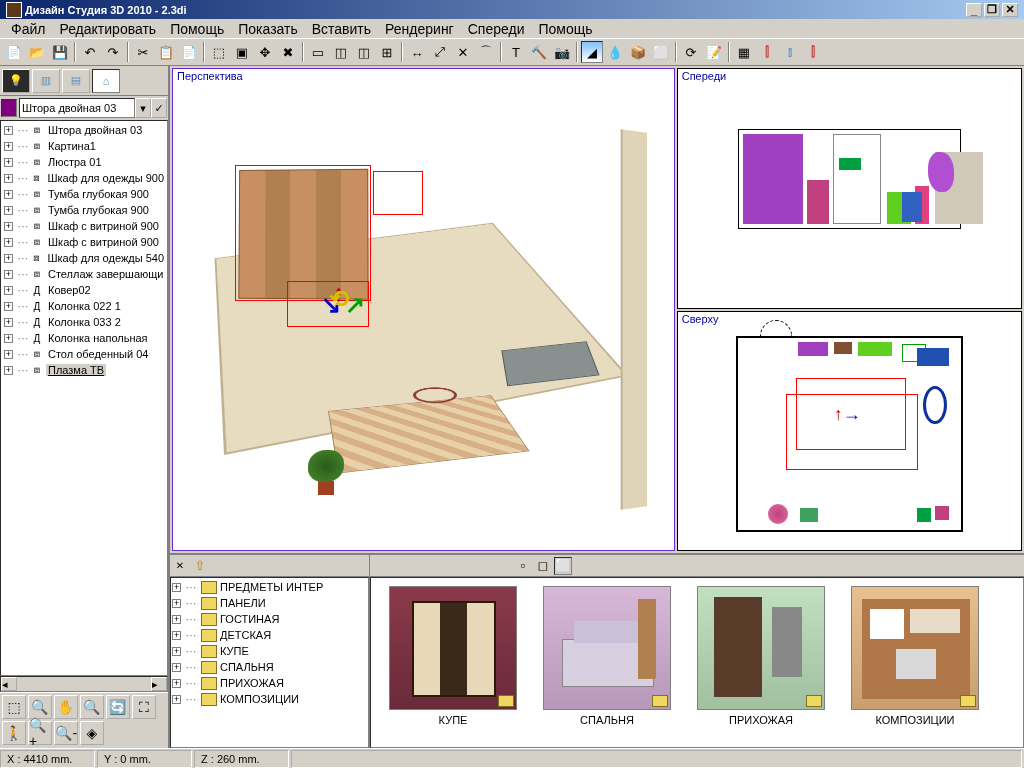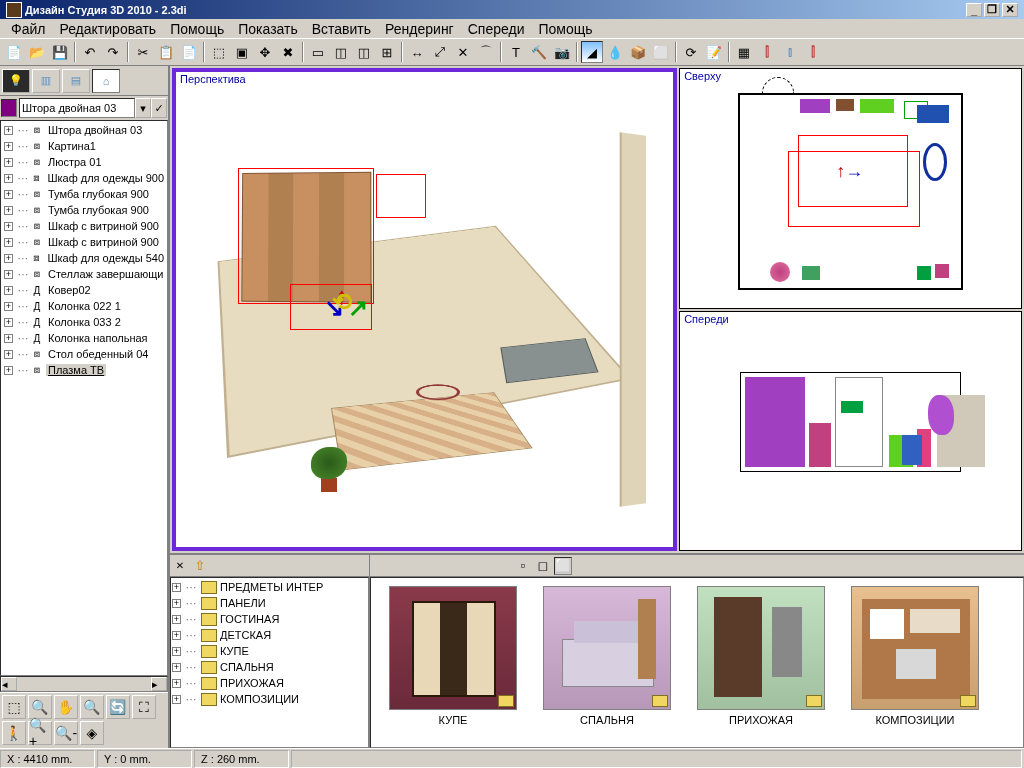--- a/index.html
+++ b/index.html
@@ -27,21 +27,21 @@
 .tdots { width: 14px; color: #808080; text-align: center; }
 .tic { width: 14px; height: 14px; margin-right: 2px; display: flex; align-items: center; justify-content: center; font-size: 10px; }
 .tlabel { padding: 0 2px; }
 .tlabel.sel { background: #d4d0c8; text-decoration: underline; }
 .scroll-h { height: 16px; background: #d4d0c8; border: 1px inset #808080; display: flex; }
 .sbtn { width: 16px; height: 14px; background: #d4d0c8; border: 1px outset #fff; }
 .vtool { height: 56px; background: #d4d0c8; border-top: 1px solid #fff; padding: 2px; display: flex; flex-wrap: wrap; gap: 2px; align-content: flex-start; }
 .vbtn { width: 24px; height: 24px; border: 1px outset #fff; display: flex; align-items: center; justify-content: center; cursor: pointer; font-size: 14px; }
 .center { flex: 1; display: flex; flex-direction: column; min-width: 0; }
 .views { flex: 1; display: flex; min-height: 0; padding: 2px; gap: 2px; }
-.v-left { flex: 1.45; border: 4px solid #6d28d9; background: #fff; position: relative; text-decoration: underline; }
+.v-left { flex: 1.45; border: 1px solid #6d28d9; background: #fff; position: relative; text-decoration: underline; }
 .v-right { flex: 1; display: flex; flex-direction: column; gap: 2px; }
 .vpane { flex: 1; border: 1px solid #000; background: #fff; position: relative; }
 .vtitle { position: absolute; top: 1px; left: 4px; color: #0000a0; font-size: 11px; }
 .room3d { position: absolute; top: 40px; left: 20px; right: 20px; bottom: 20px; }
 .floor { position: absolute; width: 340px; height: 300px; left: 30px; top: 50px; background: #e8dcc0; transform: perspective(600px) rotateX(55deg) rotateZ(-15deg); border: 2px solid #c0b090; }
 .wardrobe { position: absolute; top: 60px; left: 45px; width: 130px; height: 130px; background: linear-gradient(to right, #c89060 0 20%, #b08050 20% 40%, #c89060 40% 60%, #b08050 60% 80%, #c89060 80%); border: 1px solid #805030; transform: perspective(500px) rotateY(-4deg) rotateX(2deg); }
 .wire { position: absolute; border: 1px solid #f00; background: transparent; }
 .bed { position: absolute; bottom: 140px; right: 60px; width: 90px; height: 55px; background: #889090; border: 1px solid #505858; transform: perspective(500px) rotateX(50deg) rotateZ(-10deg); }
 .tile { position: absolute; bottom: 40px; left: 140px; width: 180px; height: 120px; background-image: linear-gradient(45deg, #d8b088 25%, #e8d0a8 25% 50%, #d8b088 50% 75%, #e8d0a8 75%); background-size: 28px 28px; transform: perspective(600px) rotateX(60deg) rotateZ(-12deg); border: 1px solid #a08860; }
 .gizmo { position: absolute; top: 180px; left: 140px; font-size: 24px; }
@@ -283,55 +283,55 @@
             <span class="arrow" style="color:#c00000;left:0;top:-10px">↑</span>
             <span class="arrow" style="color:#00a000;left:12px;top:2px">↗</span>
             <span class="arrow" style="color:#0000c0;left:-12px;top:2px">↘</span>
             <span class="arrow" style="color:#d0c000;left:-4px;top:-4px">⟲</span>
           </div>
         </div>
       </div>
       <div class="v-right">
 
         <div class="vpane">
+          <div class="vtitle">Спереди</div>
+          <div class="orth" style="top:60px;left:60px;right:60px;height:100px;border:1px solid #000">
+            <div style="position:absolute;left:4px;top:4px;width:60px;height:90px;background:#a040c0"></div>
+            <div style="position:absolute;left:68px;top:50px;width:22px;height:44px;background:#c04080"></div>
+            <div style="position:absolute;left:94px;top:4px;width:48px;height:90px;border:1px solid #888"></div>
+            <div style="position:absolute;left:100px;top:28px;width:22px;height:12px;background:#00a040"></div>
+            <div style="position:absolute;left:148px;top:62px;width:24px;height:32px;background:#60d020"></div>
+            <div style="position:absolute;left:176px;top:56px;width:14px;height:38px;background:#e04080"></div>
+            <div style="position:absolute;left:196px;top:22px;width:48px;height:72px;background:#d0c8b8"></div>
+            <div style="position:absolute;right:6px;top:22px;width:26px;height:40px;background:#b050d0;border-radius:40% 50% 40% 50%"></div>
+            <div style="position:absolute;right:38px;top:62px;width:20px;height:30px;background:#3060c0"></div>
+          </div>
+        </div>
+
+        <div class="vpane">
           <div class="vtitle">Сверху</div>
           <div class="orth" style="top:24px;left:58px;right:58px;bottom:18px;border:2px solid #000">
             <div style="position:absolute;left:58px;top:40px;width:110px;height:72px;border:1px solid #f00"></div>
             <div style="position:absolute;left:48px;top:56px;width:132px;height:76px;border:1px solid #f00"></div>
             <div style="position:absolute;left:60px;top:4px;width:30px;height:14px;background:#a040c0"></div>
             <div style="position:absolute;left:96px;top:4px;width:18px;height:12px;background:#805030"></div>
             <div style="position:absolute;left:120px;top:4px;width:34px;height:14px;background:#60d020"></div>
             <div style="position:absolute;left:164px;top:6px;width:24px;height:18px;border:1px solid #00a000"></div>
             <div style="position:absolute;right:12px;top:10px;width:32px;height:18px;background:#2050b0"></div>
             <div style="position:absolute;right:14px;top:48px;width:24px;height:38px;border:3px solid #1030a0;border-radius:50%"></div>
             <div style="position:absolute;right:12px;bottom:10px;width:14px;height:14px;background:#c04080"></div>
             <div style="position:absolute;right:30px;bottom:8px;width:14px;height:14px;background:#00a040"></div>
             <div style="position:absolute;left:96px;top:66px;font-size:18px">
               <span style="color:#c00000">↑</span><span style="color:#0000c0">→</span>
             </div>
             <div style="position:absolute;left:62px;bottom:8px;width:18px;height:14px;background:#40a060"></div>
             <div style="position:absolute;left:30px;bottom:6px;width:20px;height:20px;background:radial-gradient(#c04080,#e070a0);border-radius:50%"></div>
           </div>
           <div style="position:absolute;top:8px;left:82px;width:32px;height:16px;border:1px dashed #000;border-bottom:none;border-radius:30px 30px 0 0"></div>
         </div>
-
-        <div class="vpane">
-          <div class="vtitle">Спереди</div>
-          <div class="orth" style="top:60px;left:60px;right:60px;height:100px;border:1px solid #000">
-            <div style="position:absolute;left:4px;top:4px;width:60px;height:90px;background:#a040c0"></div>
-            <div style="position:absolute;left:68px;top:50px;width:22px;height:44px;background:#c04080"></div>
-            <div style="position:absolute;left:94px;top:4px;width:48px;height:90px;border:1px solid #888"></div>
-            <div style="position:absolute;left:100px;top:28px;width:22px;height:12px;background:#00a040"></div>
-            <div style="position:absolute;left:148px;top:62px;width:24px;height:32px;background:#60d020"></div>
-            <div style="position:absolute;left:176px;top:56px;width:14px;height:38px;background:#e04080"></div>
-            <div style="position:absolute;left:196px;top:22px;width:48px;height:72px;background:#d0c8b8"></div>
-            <div style="position:absolute;right:6px;top:22px;width:26px;height:40px;background:#b050d0;border-radius:40% 50% 40% 50%"></div>
-            <div style="position:absolute;right:38px;top:62px;width:20px;height:30px;background:#3060c0"></div>
-          </div>
-        </div>
       </div>
     </div>
 
     <div class="gallery">
       <div class="g-left">
         <div class="g-bar">
           <div class="tbtn" style="width:16px;height:16px;font-size:10px">✕</div>
           <div class="tbtn" style="width:20px;height:18px;color:#c08000">⇧</div>
         </div>
         <div class="gtree" id="gal-tree">

